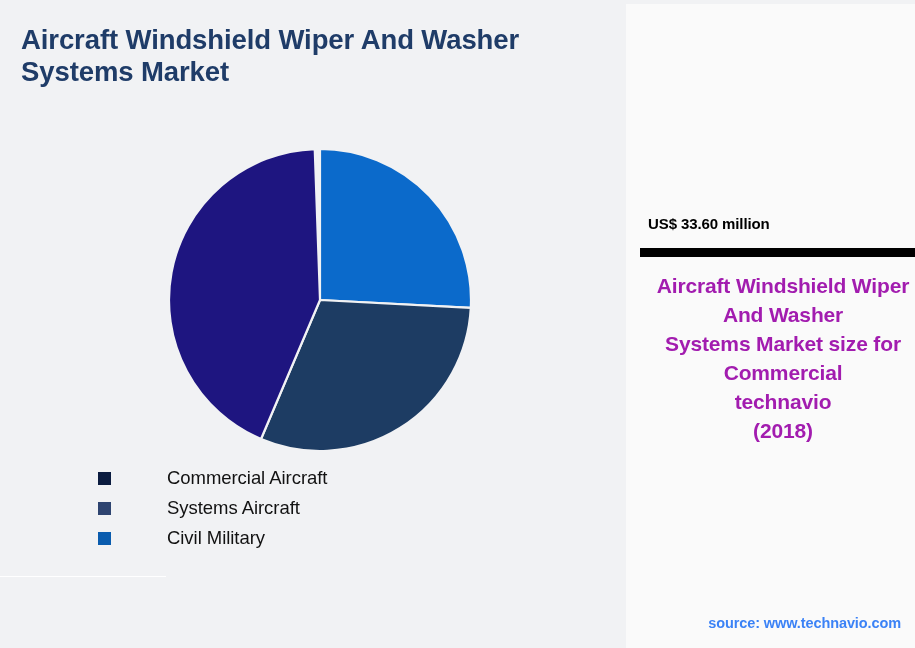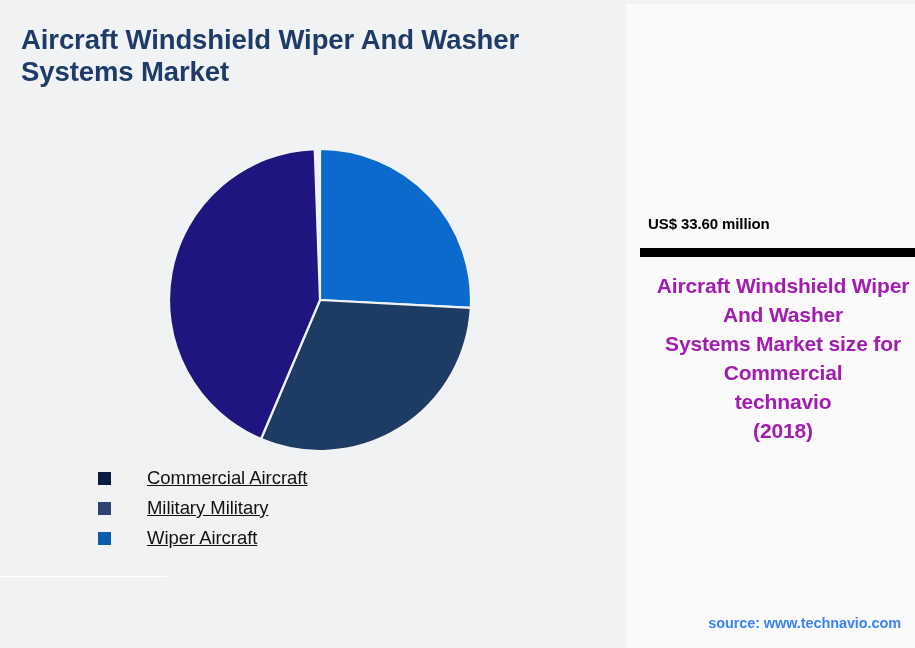--- a/index.html
+++ b/index.html
@@ -79,26 +79,25 @@
     display: flex;
     align-items: center;
     height: 30px;
   }
   .legend-swatch {
     width: 13px;
     height: 13px;
     flex: 0 0 13px;
   }
   .legend-label {
-    margin-left: 36px;
+    margin-left: 56px;
     font-size: 18.5px;
     color: #121212;
     white-space: nowrap;
     letter-spacing: -0.05px;
-    text-decoration: underline;
   }
 
   .footer-rule {
     position: absolute;
     left: 0;
     top: 576px;
     width: 166px;
     height: 1px;
     background: #ffffff;
   }
@@ -193,26 +192,26 @@
 
     <div class="legend">
 
       <div class="legend-row">
         <span class="legend-swatch" style="background: rgb(11, 28, 63);"></span>
         <span class="legend-label">Commercial Aircraft</span>
       </div>
 
       <div class="legend-row">
         <span class="legend-swatch" style="background: rgb(46, 68, 112);"></span>
-        <span class="legend-label">Military Military</span>
+        <span class="legend-label">Systems Aircraft</span>
       </div>
 
       <div class="legend-row">
         <span class="legend-swatch" style="background: rgb(10, 92, 174);"></span>
-        <span class="legend-label">Wiper Aircraft</span>
+        <span class="legend-label">Civil Military</span>
       </div>
 
     </div>
 
     <div class="footer-rule"></div>
   </div>
 
   <div class="right-panel">
     <div class="right-panel-topstrip">
       <div class="strip-white"></div>

